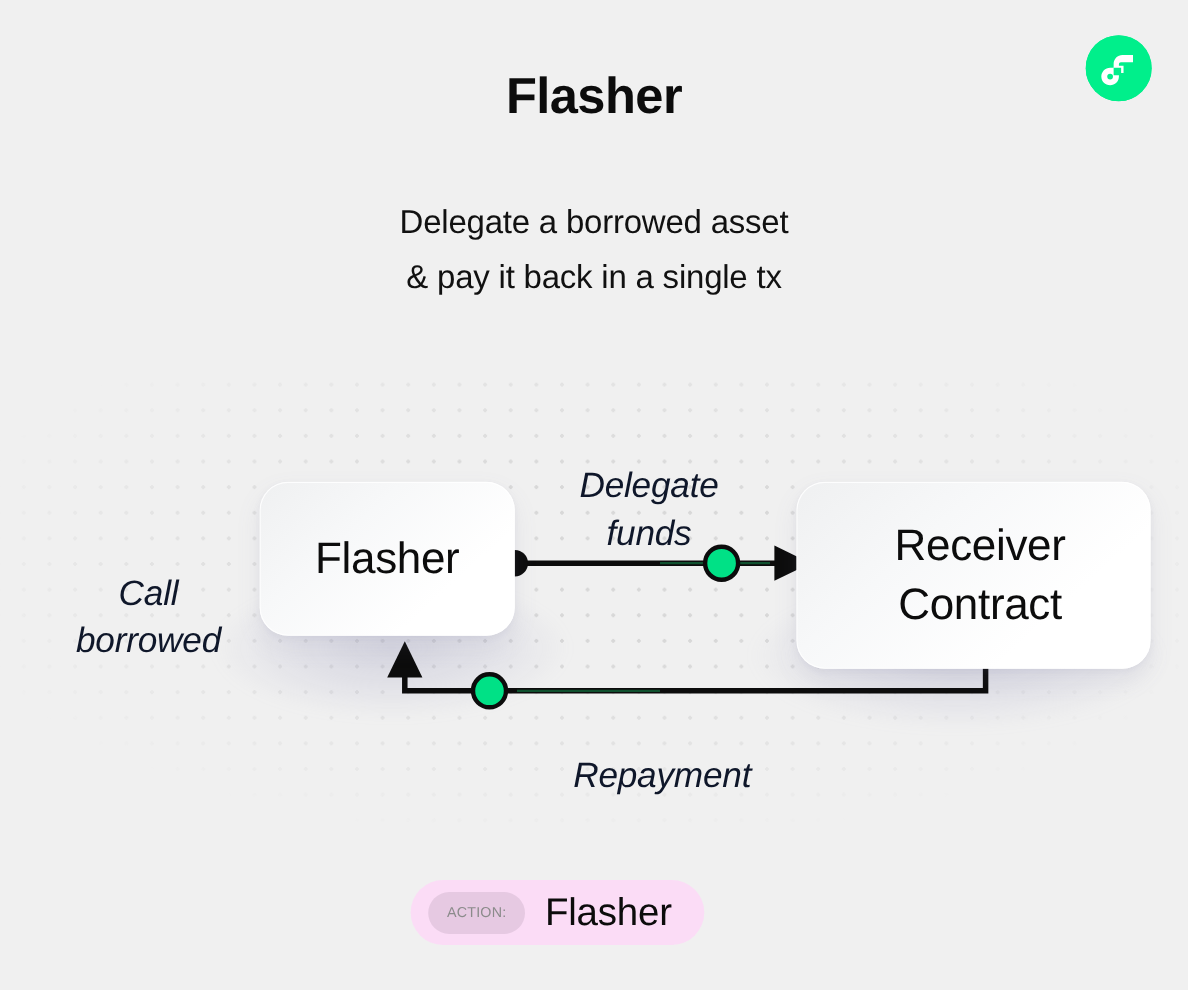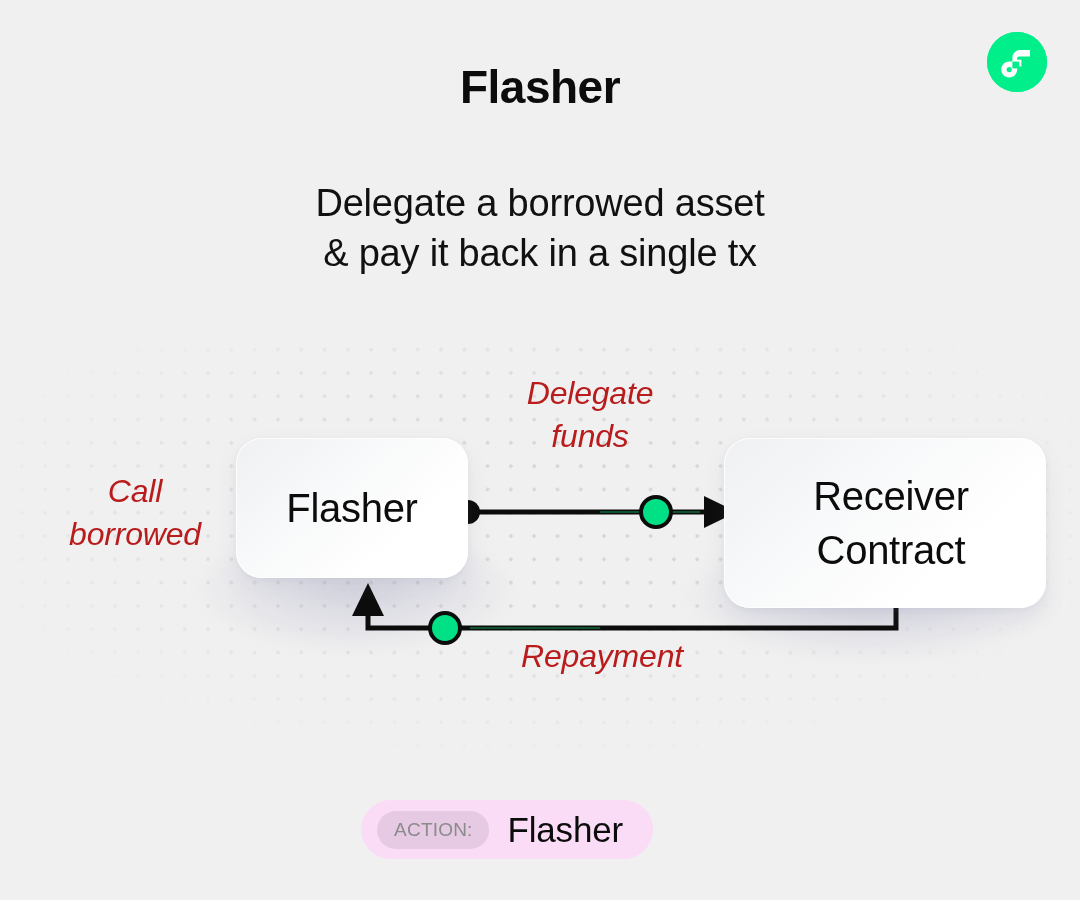--- a/index.html
+++ b/index.html
@@ -44,21 +44,21 @@
     color: #0c0c0c;
   }
 
   
   #subtitle {
     position: absolute;
     top: 178px;
     left: 0;
     width: 1080px;
     text-align: center;
-    font-size: 38px;
+    font-size: 30px;
     line-height: 50px;
     font-weight: 400;
     color: #111111;
     letter-spacing: -0.2px;
   }
 
   
   #diagram {
     position: absolute;
     top: 330px;
@@ -109,24 +109,25 @@
   #node-flasher  { left: 236px; top: 108px; width: 232px; height: 140px; }
   #node-receiver { left: 724px; top: 108px; width: 322px; height: 170px; padding-left: 12px; }
   #node-receiver .node-label { white-space: pre-line; }
 
   
   .edge-label {
     position: absolute;
     font-style: italic;
     font-size: 32px;
     line-height: 43px;
-    color: #b91c1c;
+    color: #0f172a;
     text-align: center;
     white-space: pre-line;
     letter-spacing: -0.2px;
+    margin-top: 48px;
   }
   #label-call      { left: 40px;  top: 140px; width: 190px; }
   #label-delegate  { left: 468px; top: 42px;  width: 244px; }
   #label-repayment { left: 470px; top: 305px; width: 264px; text-align: center; }
 
   
   #edges {
     position: absolute;
     inset: 0;
     width: 1080px;
@@ -149,21 +150,21 @@
     background: #fbdcf6;
   }
   #action-tag {
     display: flex;
     align-items: center;
     height: 38px;
     padding: 0 17px;
     border-radius: 19px;
     background: #e6c9e2;
     color: #8b8b8b;
-    font-size: 19px;
+    font-size: 13px;
     font-weight: 500;
     letter-spacing: 0.2px;
   }
   #action-value {
     color: #0c0c0c;
     font-size: 35px;
     letter-spacing: -0.2px;
   }
 </style>
 </head>

